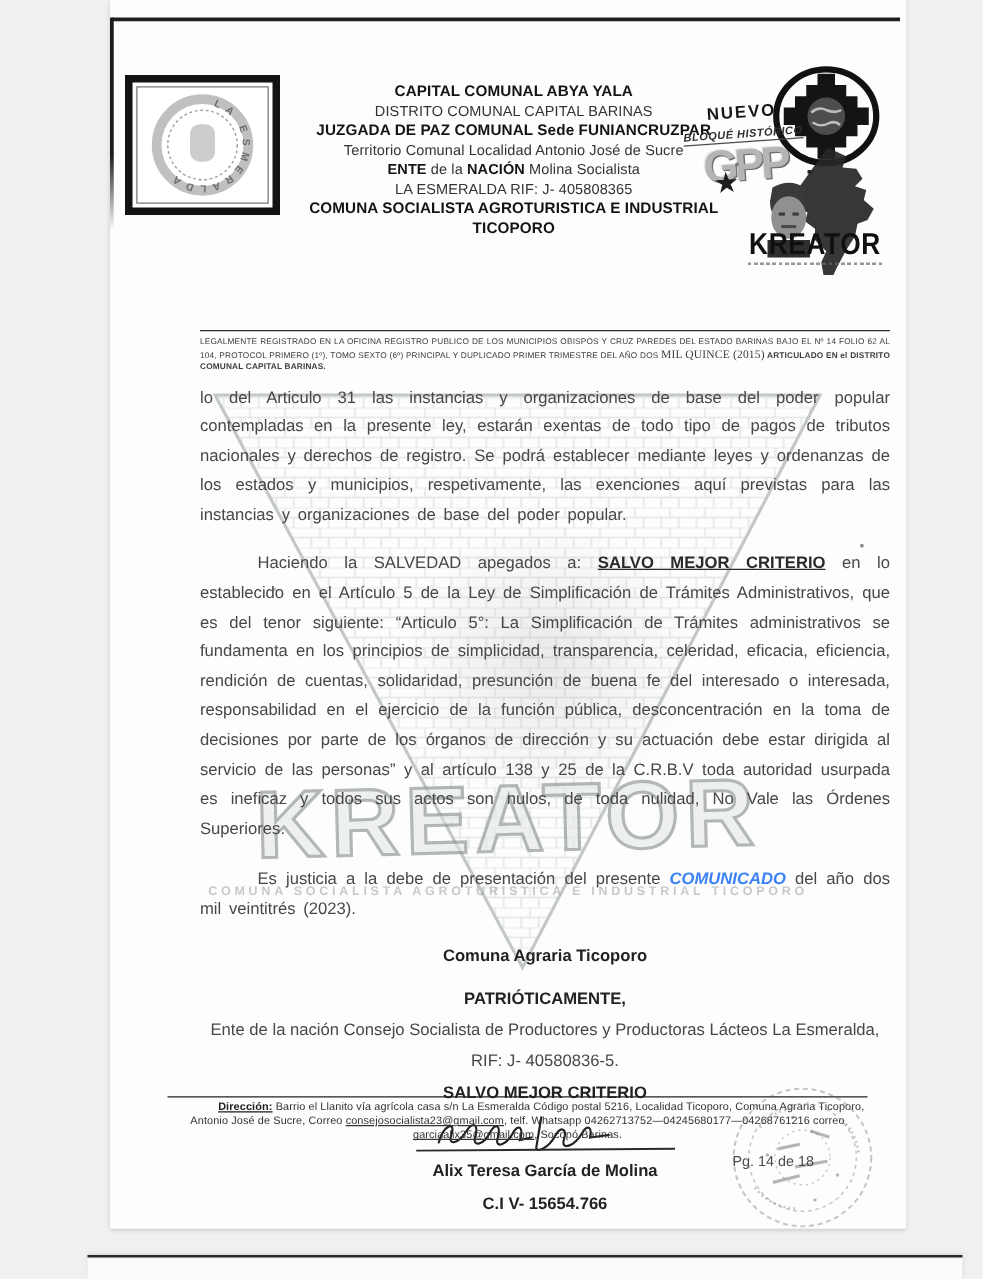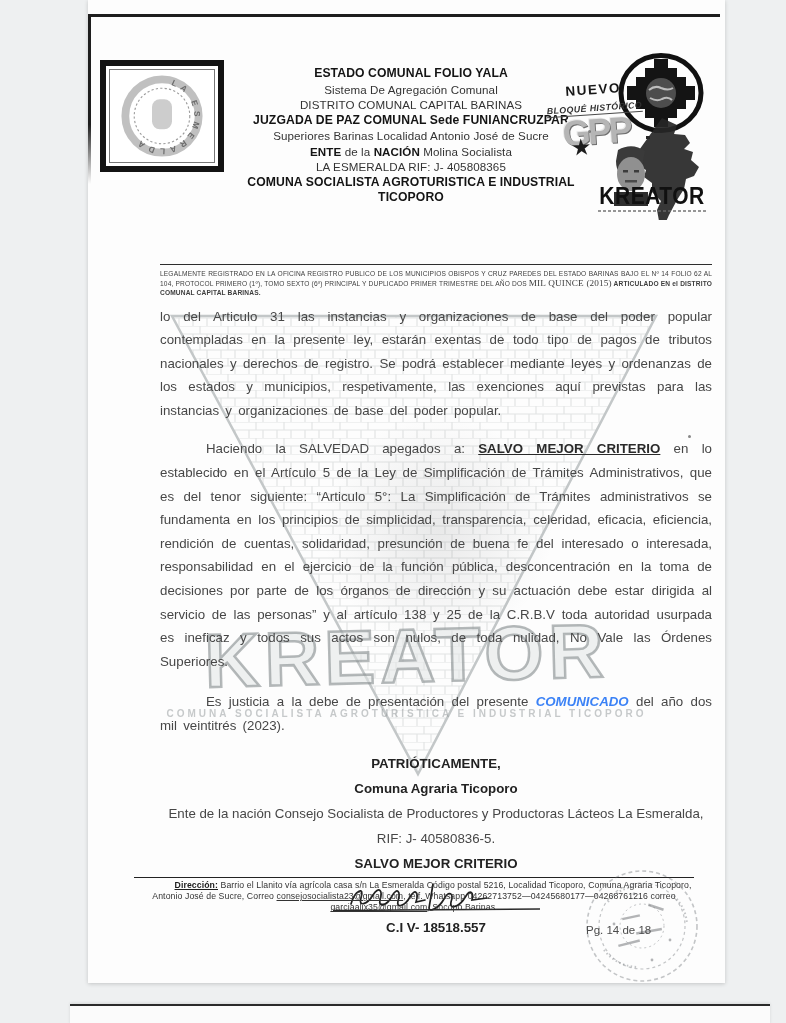--- a/index.html
+++ b/index.html
@@ -117,25 +117,24 @@
       <circle cx="50" cy="45" r="25" fill="none" stroke="#9b9b9b" stroke-width="1" stroke-dasharray="2 2"></circle>
       <rect x="41" y="30" width="18" height="27" rx="7" fill="#cdcdcd"></rect>
       <path id="sealArc" d="M50 16 a29 29 0 1 1 -0.01 0" fill="none"></path>
       <text font-size="7.5" fill="#6c6c6c" letter-spacing="4" font-weight="bold">
         <textPath href="#sealArc" startOffset="8">LA ESMERALDA</textPath>
       </text>
     </svg>
   </div>
 
   <div class="hc">
-    <div class="hb">ESTADO COMUNAL FOLIO YALA</div>
-    <div>Sistema De Agregación Comunal</div>
+    <div class="hb">CAPITAL COMUNAL ABYA YALA</div>
     <div>DISTRITO COMUNAL CAPITAL BARINAS</div>
     <div class="hb">JUZGADA DE PAZ COMUNAL Sede FUNIANCRUZPAR</div>
-    <div>Superiores Barinas Localidad Antonio José de Sucre</div>
+    <div>Territorio Comunal Localidad Antonio José de Sucre</div>
     <div><b>ENTE</b><span> de la </span><b>NACIÓN</b><span> Molina Socialista</span></div>
     <div>LA ESMERALDA RIF: J- 405808365</div>
     <div class="hb">COMUNA SOCIALISTA AGROTURISTICA E INDUSTRIAL TICOPORO</div>
   </div>
 
   <svg class="chakana" viewBox="0 0 86 82">
     <ellipse cx="43" cy="41" rx="40" ry="37.5" fill="none" stroke="#111" stroke-width="5"></ellipse>
     <g fill="#141414">
       <rect x="36" y="7" width="14" height="68"></rect>
       <rect x="9" y="34" width="68" height="14"></rect>
@@ -173,33 +172,34 @@
   <div class="content">
 
     <div class="fineprint"><span>LEGALMENTE REGISTRADO EN LA OFICINA REGISTRO PUBLICO DE LOS MUNICIPIOS OBISPOS Y CRUZ PAREDES DEL ESTADO BARINAS BAJO EL Nº 14 FOLIO 62 AL 104, PROTOCOL PRIMERO (1º), TOMO SEXTO (6º) PRINCIPAL Y DUPLICADO PRIMER TRIMESTRE DEL AÑO DOS </span><span class="fp-big">MIL QUINCE (2015)</span><span class="fp-bold"> ARTICULADO EN el DISTRITO COMUNAL CAPITAL BARINAS.</span></div>
 
     <p class="para p1">lo del Articulo 31 las instancias y organizaciones de base del poder popular contempladas en la presente ley, estarán exentas de todo tipo de pagos de tributos nacionales y derechos de registro. Se podrá establecer mediante leyes y ordenanzas de los estados y municipios, respetivamente, las exenciones aquí previstas para las instancias y organizaciones de base del poder popular.</p>
 
     <p class="para p2"><span>Haciendo la SALVEDAD apegados a: </span><span class="emph-u">SALVO MEJOR CRITERIO</span><span> en lo establecido en el Artículo 5 de la Ley de Simplificación de Trámites Administrativos, que es del tenor siguiente: “Articulo 5°: La Simplificación de Trámites administrativos se fundamenta en los principios de simplicidad, transparencia, celeridad, eficacia, eficiencia, rendición de cuentas, solidaridad, presunción de buena fe del interesado o interesada, responsabilidad en el ejercicio de la función pública, desconcentración en la toma de decisiones por parte de los órganos de dirección y su actuación debe estar dirigida al servicio de las personas” y al artículo 138 y 25  de la C.R.B.V toda autoridad usurpada es ineficaz y todos sus actos son nulos, de toda nulidad, No Vale las Órdenes Superiores.</span></p>
 
     <p class="para p3"><span>Es justicia a la debe de presentación del presente </span><b>COMUNICADO</b><span> del año dos mil veintitrés (2023).</span></p>
 
+    <div class="center-line cb">Comuna Agraria Ticoporo</div>
     <div class="center-line cb patriot">PATRIÓTICAMENTE,</div>
-    <div class="center-line cb">Comuna Agraria Ticoporo</div>
     <div class="center-line ente-line">Ente de la nación Consejo Socialista de Productores y Productoras Lácteos La Esmeralda, RIF: J- 40580836-5.</div>
     <div class="center-line cb salvo">SALVO MEJOR CRITERIO</div>
 
     <div class="sig-wrap">
       <svg width="215" height="36" viewBox="0 0 215 36">
         <path d="M22 26 C26 12 36 8 32 20 C29 29 38 27 44 17 C50 8 54 12 51 22 C49 30 58 28 63 18 C68 9 72 13 69 23 C67 31 76 28 81 19 C86 10 90 14 87 24 L96 22 M104 6 L100 30 C100 35 110 30 115 21 C120 12 125 15 122 24 C120 32 130 30 137 18 C141 11 145 14 143 22 L158 20" fill="none" stroke="#1f1f1f" stroke-width="1.7" stroke-linecap="round"></path>
         <line x1="4" y1="32.5" x2="211" y2="31" stroke="#2a2a2a" stroke-width="1.6"></line>
       </svg>
     </div>
 
-    <div class="center-line cb ci-line">C.I V- 18518.557</div>
+    <div class="center-line cb">Alix Teresa García de Molina</div>
+    <div class="center-line cb ci-line">C.I V- 15654.766</div>
   </div>
 
   <div class="footer"><span class="f-label">Dirección:</span><span> Barrio el Llanito vía agrícola casa s/n La Esmeralda Código postal 5216, Localidad Ticoporo, Comuna Agraria Ticoporo, Antonio José de Sucre, Correo </span><span class="f-mail">consejosocialista23@gmail.com</span><span>, telf. Whatsapp 04262713752—04245680177—04268761216 correo </span><span class="f-mail">garciaalix35@gmail.com</span><span>, Socopó Barinas.</span></div>
 
   <div class="pagenum">Pg. 14 de 18</div>
 
   <svg class="stamp" viewBox="0 0 130 122">
     <g fill="none" stroke="rgba(92,98,102,0.4)">
       <circle cx="64" cy="60" r="55" stroke-width="1.6" stroke-dasharray="4 3"></circle>
       <circle cx="64" cy="60" r="43" stroke-width="1.2" stroke-dasharray="3 3"></circle>

